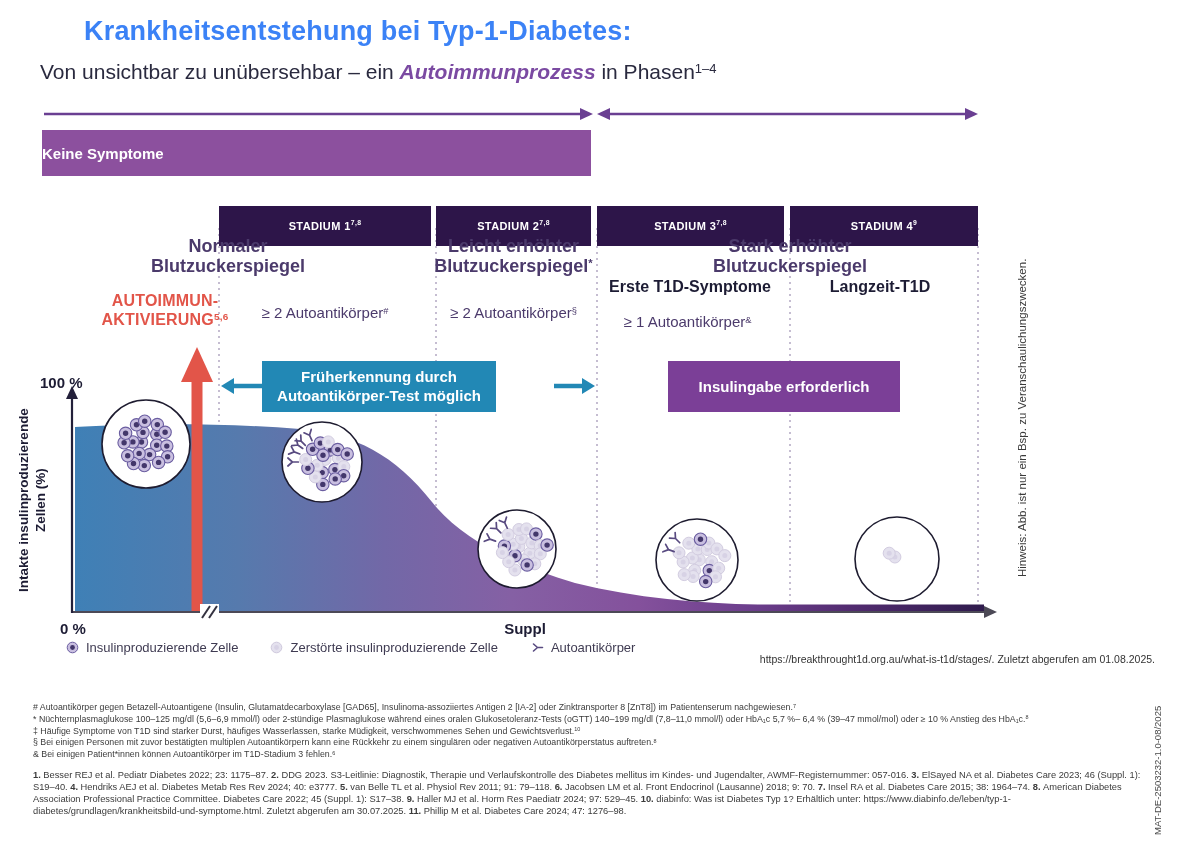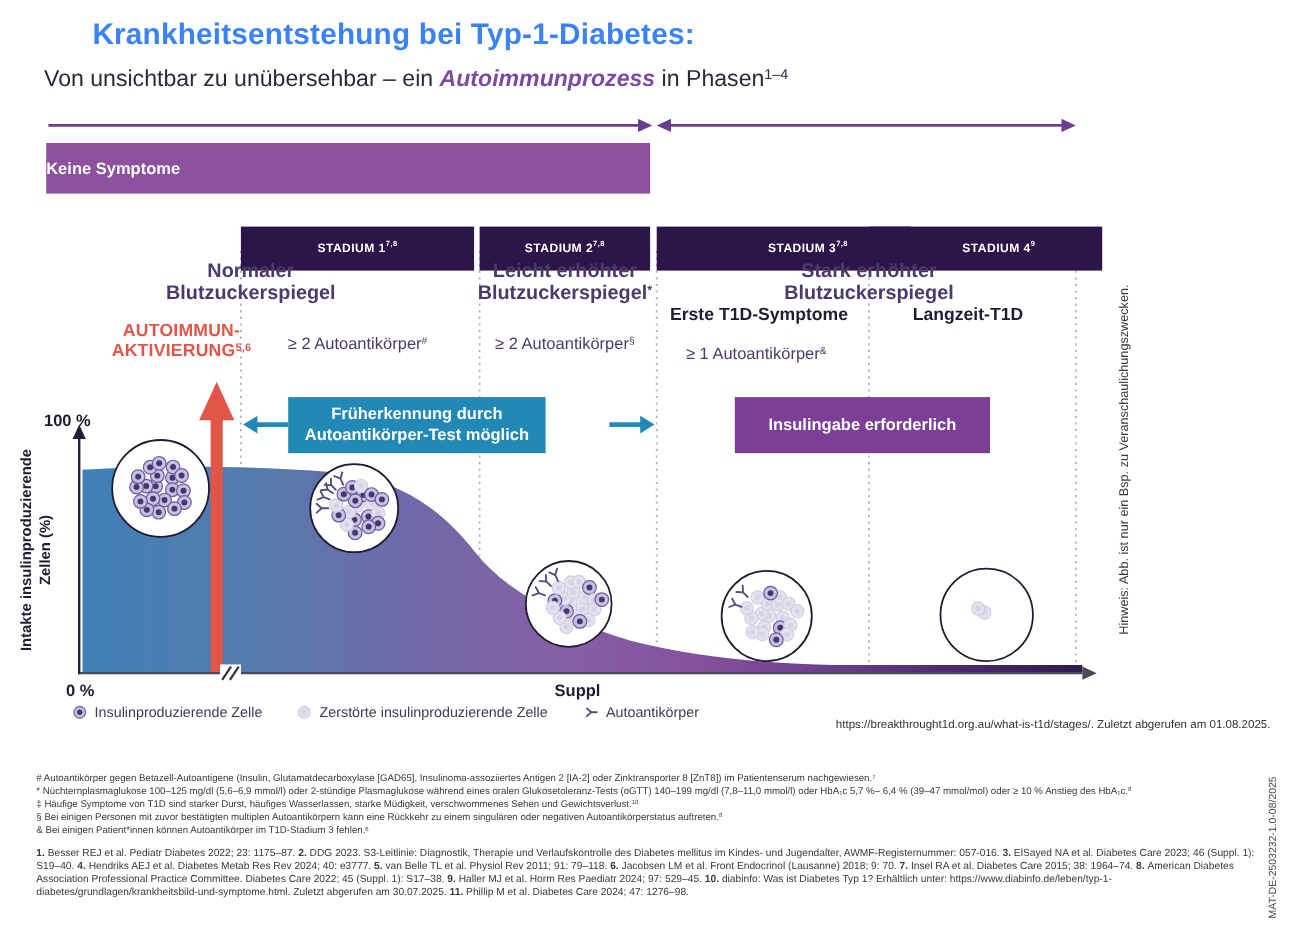--- a/index.html
+++ b/index.html
@@ -15,21 +15,21 @@
   .subtitle .em{font-weight:bold;font-style:italic;color:#7b4aa2;}
   
   .banner{top:130px;height:46px;background:#8c509e;color:#ffffff;font-size:15px;font-weight:bold;
     display:flex;align-items:center;}
   .banner1{left:42px;width:549px;}
   .banner2{left:597px;width:381px;}
   
   .stadium{top:186px;height:40px;background:#2d1549;color:#ffffff;font-size:11px;font-weight:bold;
     letter-spacing:0.4px;display:flex;align-items:center;justify-content:center;margin-top:20px;}
   .s1{left:219px;width:212px;} .s2{left:436px;width:155px;}
-  .s3{left:597px;width:187px;padding-left:44px;} .s4{left:790px;width:188px;padding-left:24px;}
+  .s3{left:597px;width:187px;} .s4{left:790px;width:188px;}
   
   .glucose{top:236px;font-size:18px;font-weight:bold;color:#4b3a6b;text-align:center;line-height:1.12;}
   .g1{left:147px;width:162px;} .g2{left:430px;width:167px;} .g3{left:705px;width:170px;}
   .autoimmun{left:75px;top:292px;width:180px;text-align:center;font-size:16px;font-weight:bold;
     color:#e25549;line-height:1.18;letter-spacing:0.2px;}
   .ab-label{font-size:15px;color:#4b3a6b;text-align:center;}
   .ab1{left:240px;top:304px;width:170px;} .ab2{left:430px;top:304px;width:167px;}
   .ab3{left:600px;top:313px;width:175px;}
   .sublabel{top:278px;font-size:16px;font-weight:bold;color:#1d1c34;text-align:center;}
   .sub1{left:595px;width:190px;} .sub2{left:790px;width:180px;}

